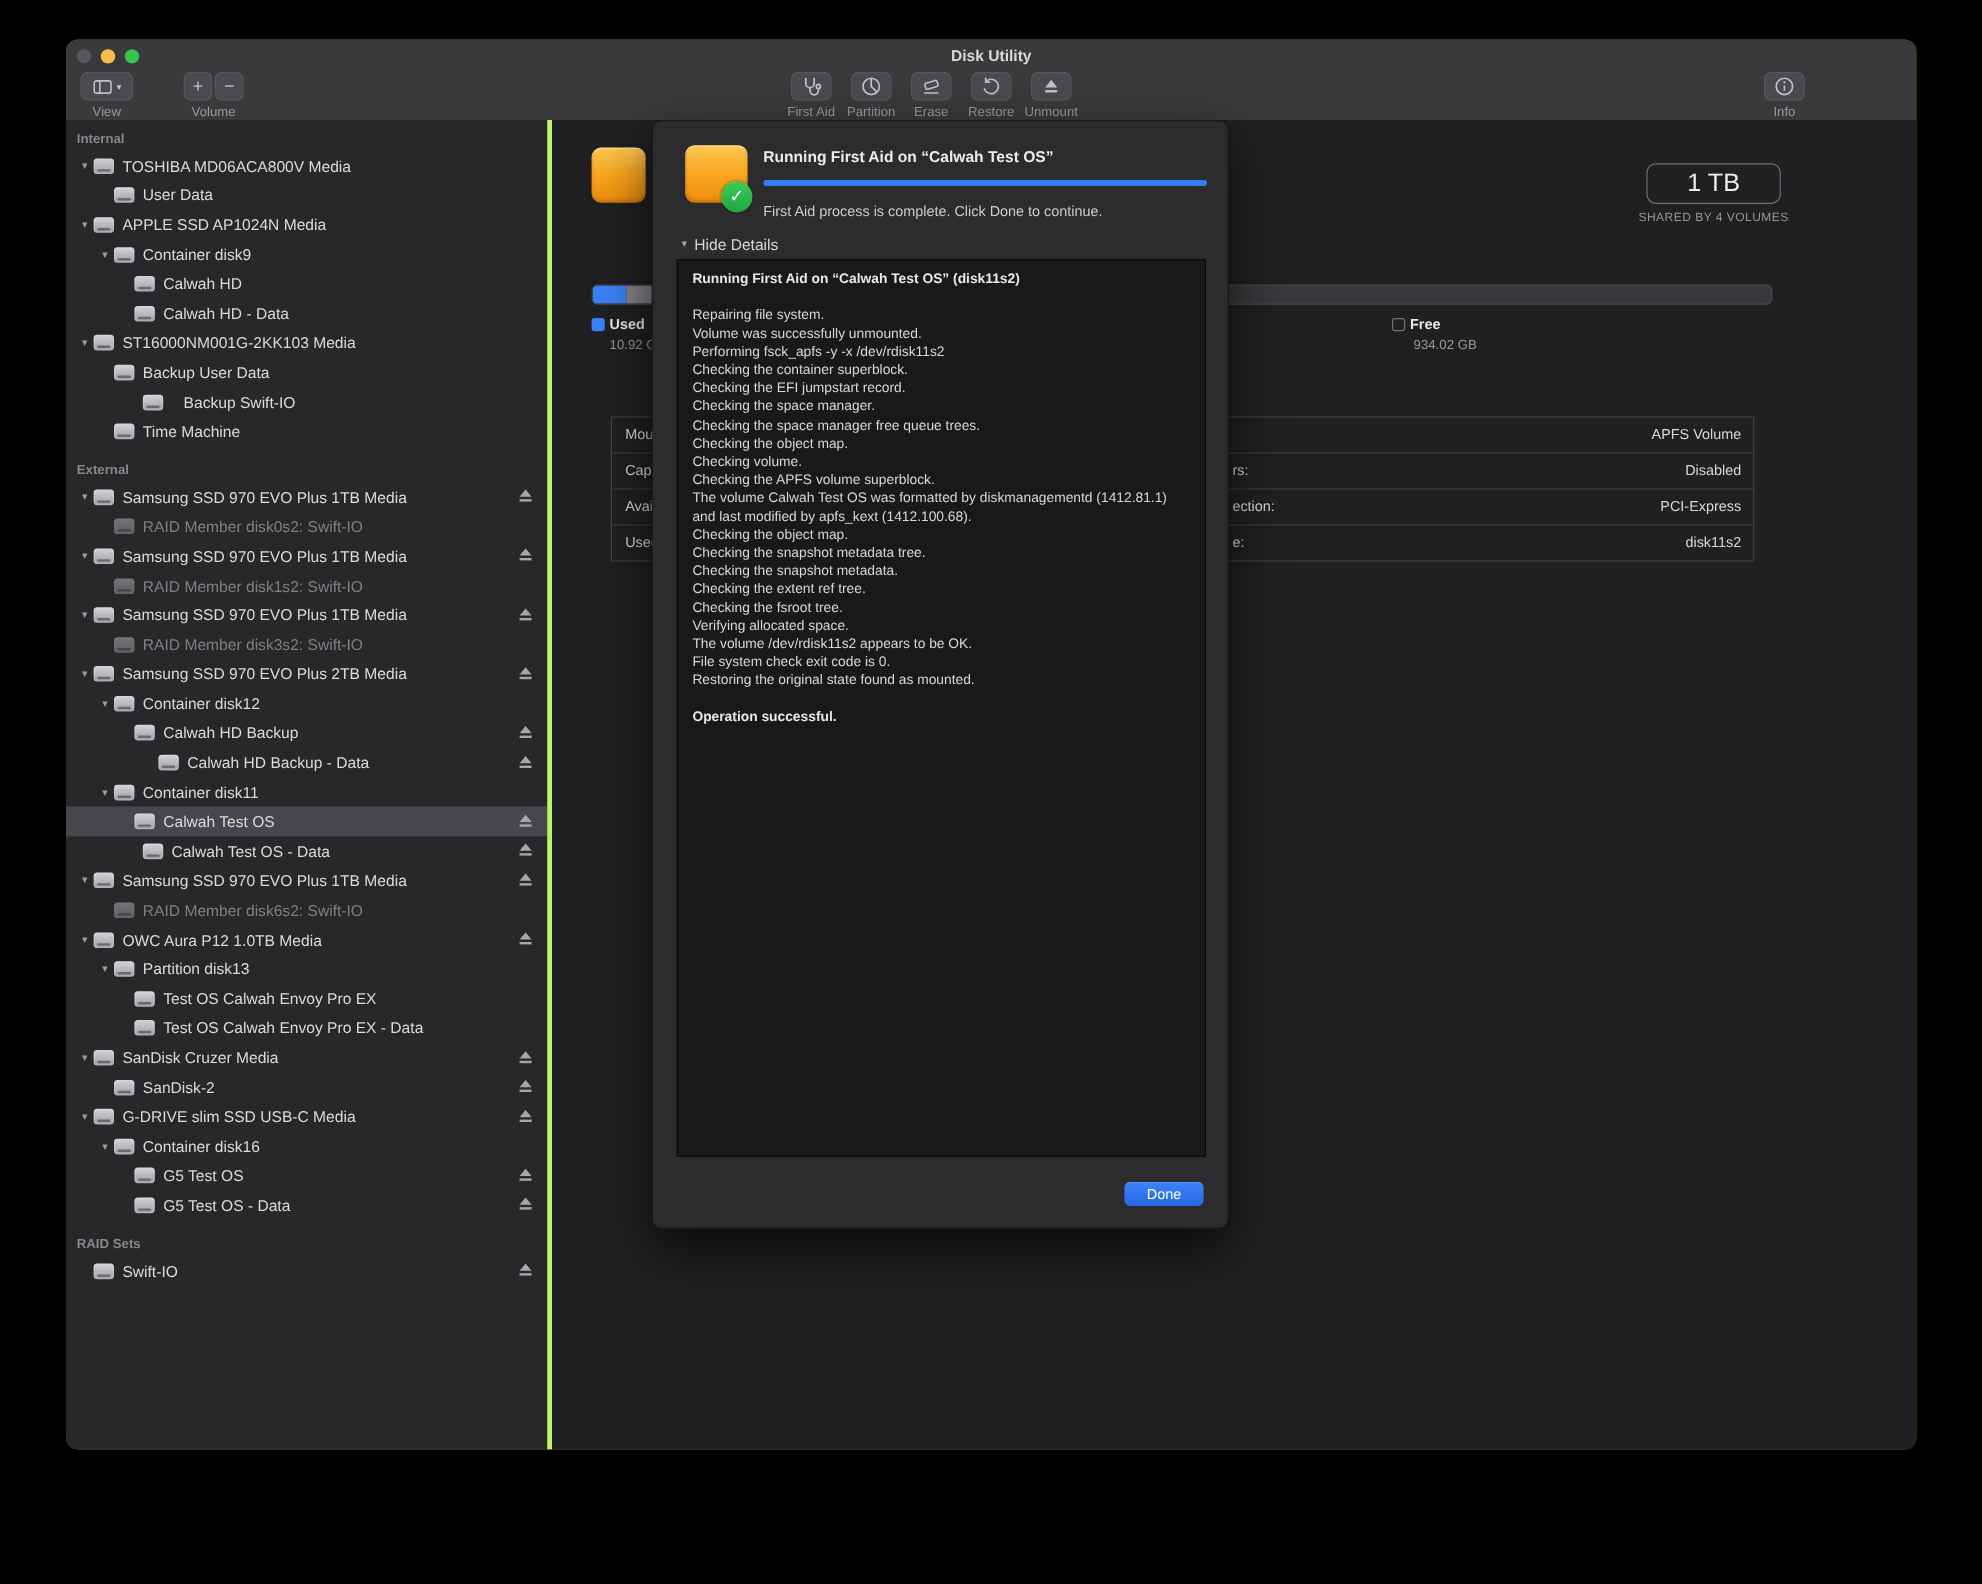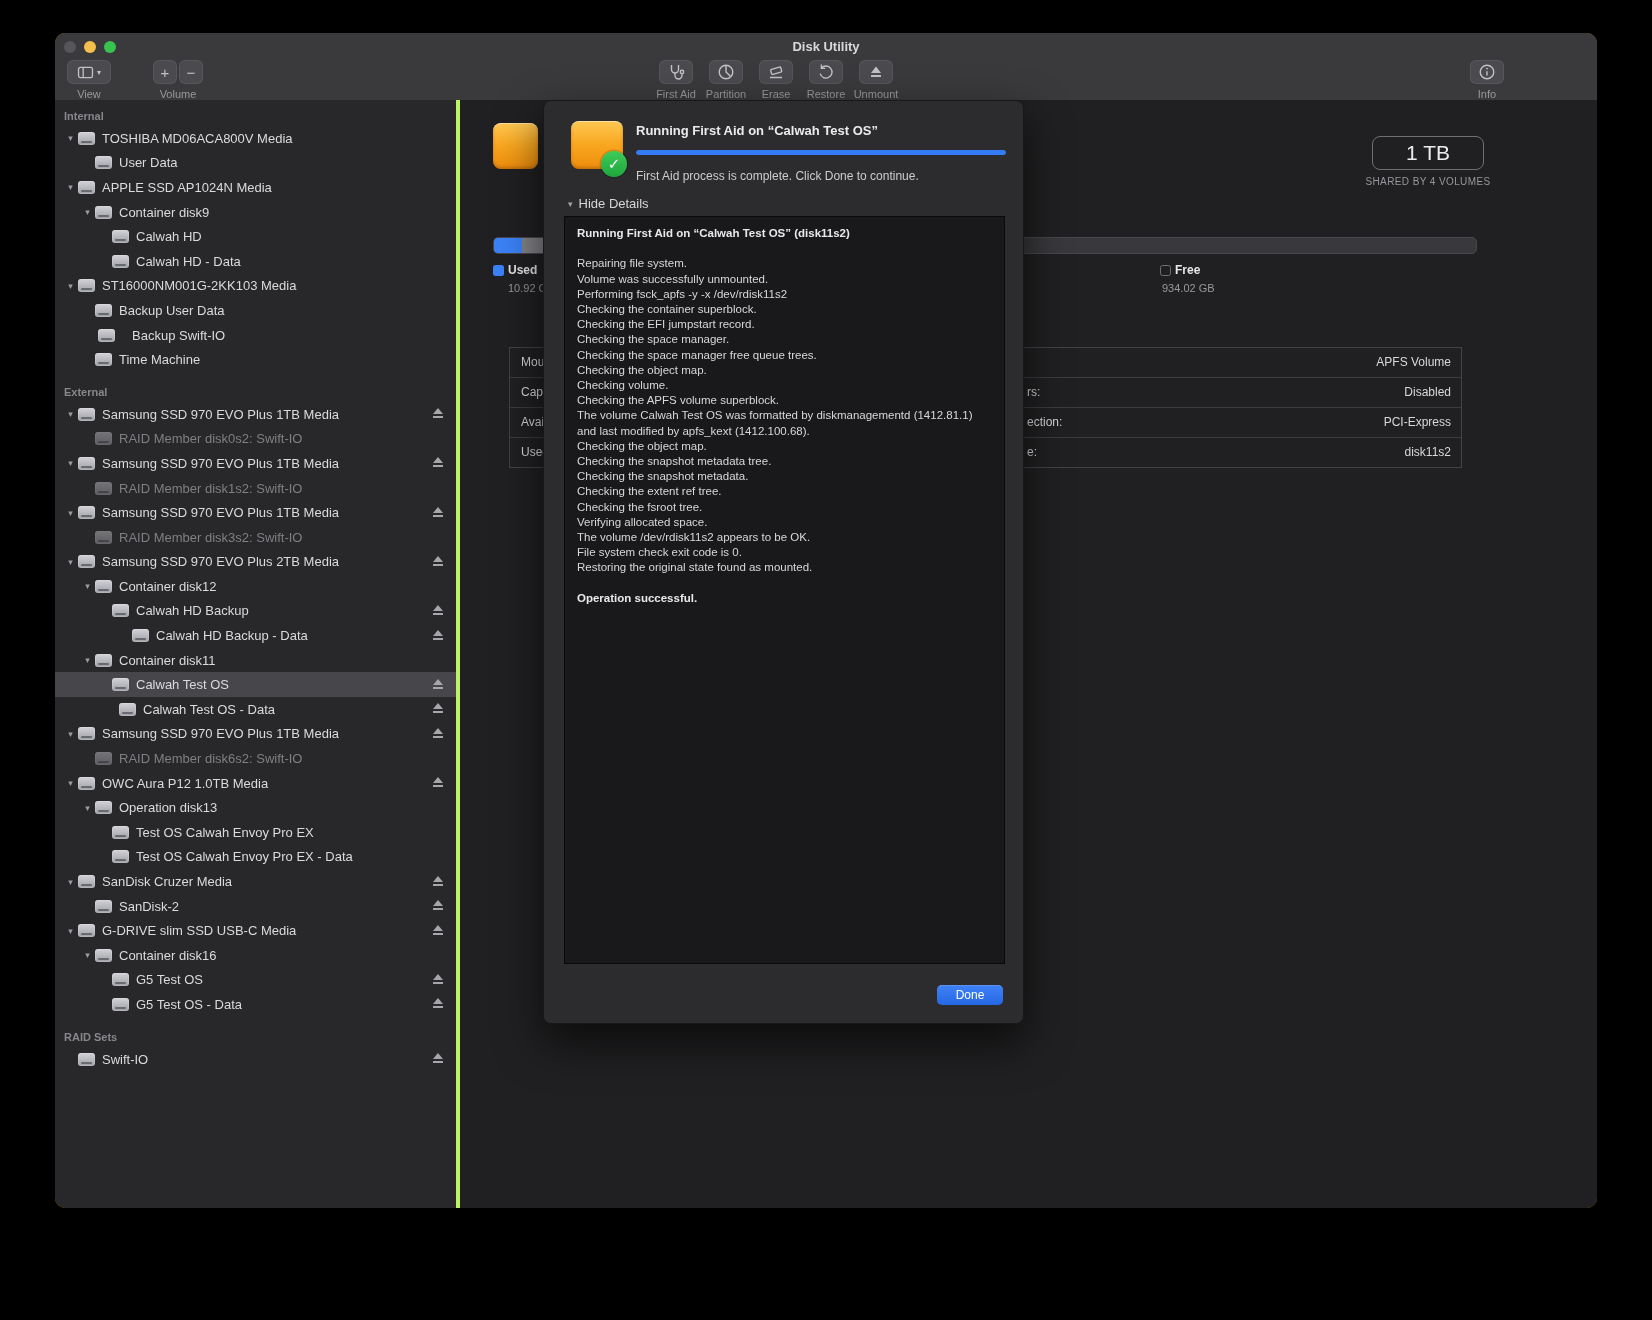--- a/index.html
+++ b/index.html
@@ -76,21 +76,21 @@
   .seg.used{width:28px;background:#3b82f7;}
   .seg.other{width:24px;background:#85858a;}
   .legend{position:absolute;font-size:12px;color:#e8e8ea;}
   .legend-used{left:33px;top:163px;}
   .legend-free{left:700px;top:163px;}
   .leg-top{display:flex;align-items:center;gap:4px;font-weight:700;}
   .swatch{width:11px;height:11px;border-radius:2.5px;display:inline-block;box-sizing:border-box;}
   .used-sw{background:#3b82f7;}
   .free-sw{border:1px solid #6f6f74;background:transparent;}
   .leg-value{margin-top:5px;margin-left:15px;font-size:11px;font-weight:400;color:#98989d;}
-  .legend-free .leg-value{margin-left:2px;}
+  .legend-free .leg-value{margin-left:18px;}
   .info-table{position:absolute;left:49px;top:247px;width:953px;border:1px solid #424246;
               box-sizing:border-box;}
   .it-row{position:relative;height:29px;line-height:29px;font-size:12px;color:#d8d8da;}
   .it-row + .it-row{border-top:1px solid #3c3c40;}
   .it-left{position:absolute;left:11px;}
   .it-rlabel{position:absolute;left:517px;}
   .it-value{position:absolute;right:10px;}
   
   .dialog{position:absolute;left:488px;top:67px;width:481px;height:924px;background:#2c2c2e;
           border:1px solid #18181a;border-radius:8px;box-sizing:border-box;
@@ -248,21 +248,21 @@
       <div class="sb-row" style="padding-left: 8px;">
         <span class="sb-arrow">▾</span>
         <span class="disk-icon"></span>
         <span class="sb-label">ST16000NM001G-2KK103 Media</span>
       </div>
       <div class="sb-row" style="padding-left: 25px;">
         <span class="sb-arrow"></span>
         <span class="disk-icon"></span>
         <span class="sb-label">Backup User Data</span>
       </div>
-      <div class="sb-row" style="padding-left: 18px; gap: 10px;">
+      <div class="sb-row" style="padding-left: 39px; gap: 10px;">
         <span class="sb-arrow"></span>
         <span class="disk-icon"></span>
         <span class="sb-label">Backup Swift-IO</span>
       </div>
       <div class="sb-row" style="padding-left: 25px;">
         <span class="sb-arrow"></span>
         <span class="disk-icon"></span>
         <span class="sb-label">Time Machine</span>
       </div>
       <div class="sb-section">External</div>
@@ -352,21 +352,21 @@
       </div>
       <div class="sb-row" style="padding-left: 8px;">
         <span class="sb-arrow">▾</span>
         <span class="disk-icon"></span>
         <span class="sb-label">OWC Aura P12 1.0TB Media</span>
         <span class="eject"></span>
       </div>
       <div class="sb-row" style="padding-left: 25px;">
         <span class="sb-arrow">▾</span>
         <span class="disk-icon"></span>
-        <span class="sb-label">Operation disk13</span>
+        <span class="sb-label">Partition disk13</span>
       </div>
       <div class="sb-row" style="padding-left: 42px;">
         <span class="sb-arrow"></span>
         <span class="disk-icon"></span>
         <span class="sb-label">Test OS Calwah Envoy Pro EX</span>
       </div>
       <div class="sb-row" style="padding-left: 42px;">
         <span class="sb-arrow"></span>
         <span class="disk-icon"></span>
         <span class="sb-label">Test OS Calwah Envoy Pro EX - Data</span>

